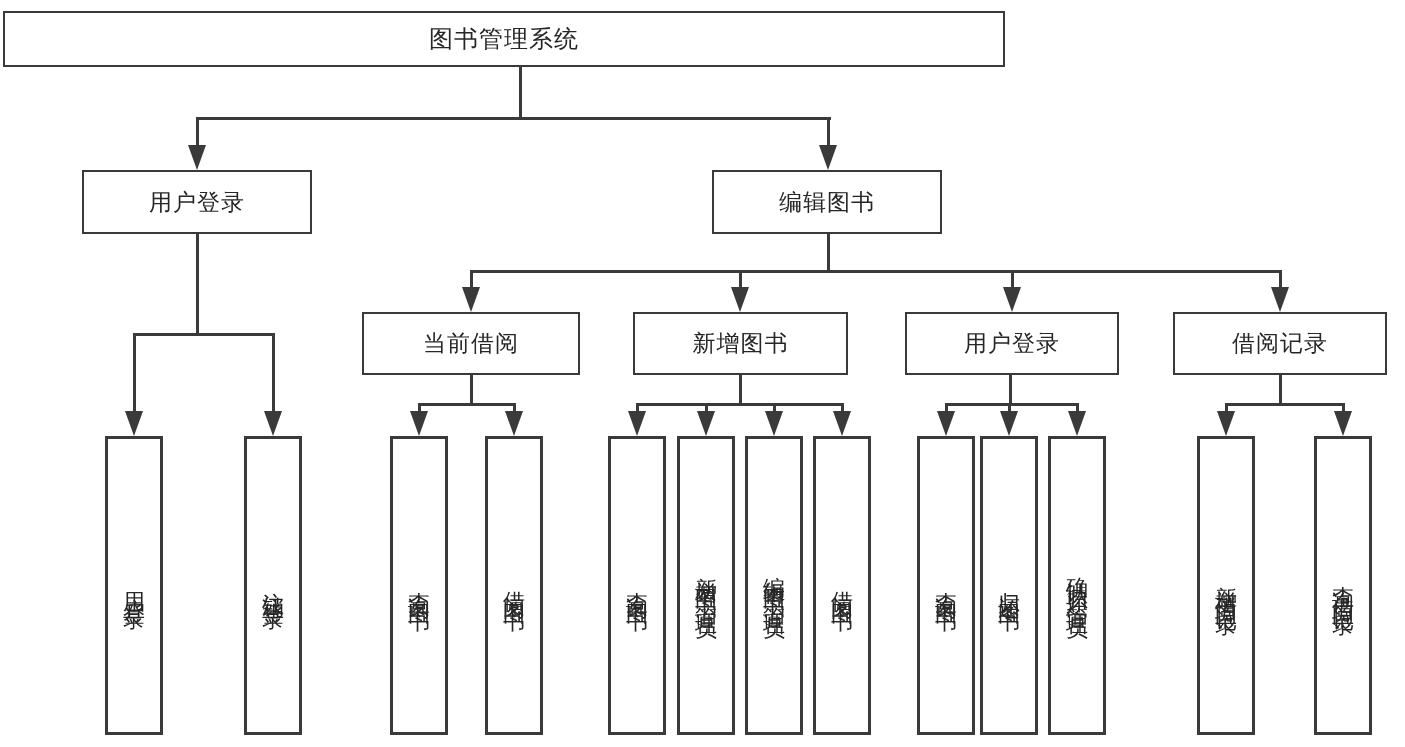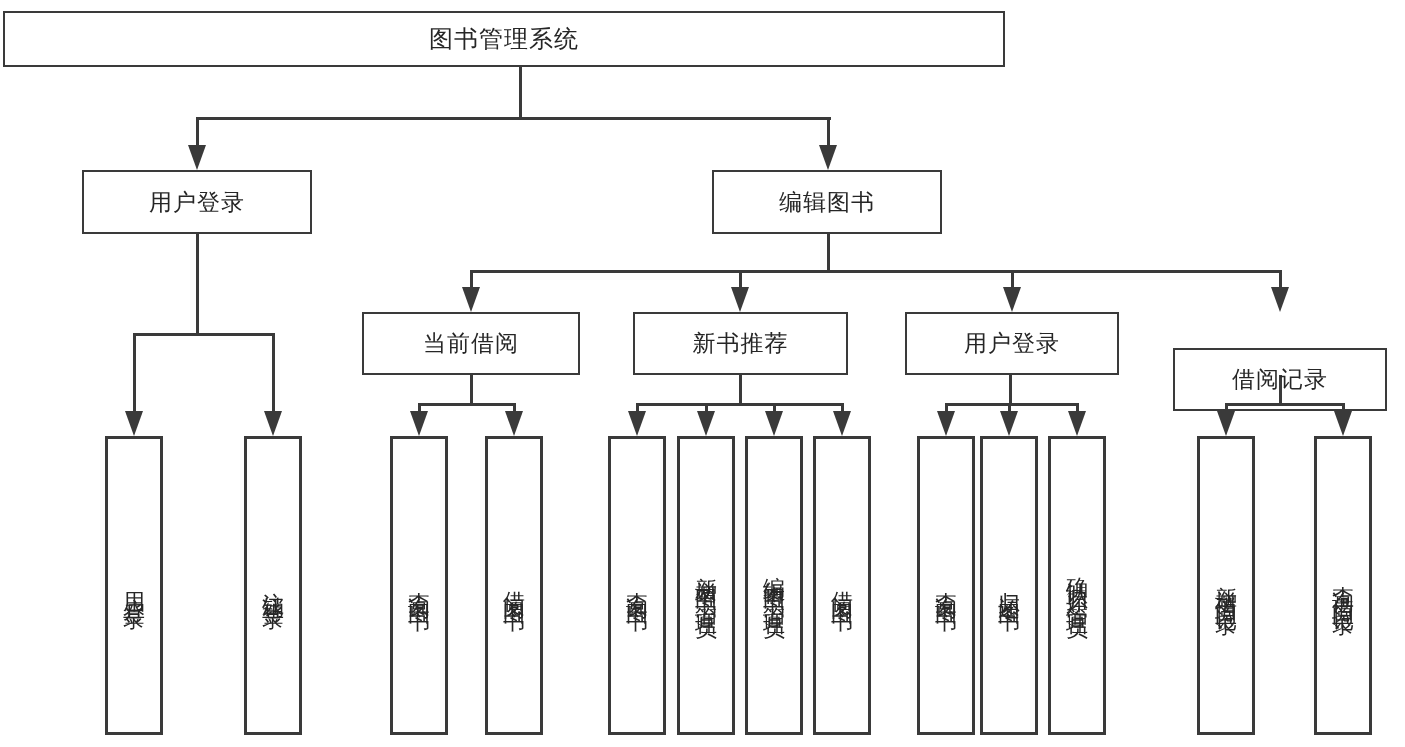--- a/index.html
+++ b/index.html
@@ -161,26 +161,26 @@
     <span>用户登录</span>
   </div>
   <div class="box" style="left:712px; top:170px; width:230px; height:64px;">
     <span>编辑图书</span>
   </div>
 
   <div class="box" style="left:362px; top:312px; width:218px; height:63px;">
     <span>当前借阅</span>
   </div>
   <div class="box" style="left:633px; top:312px; width:215px; height:63px;">
-    <span>新书推荐</span>
+    <span>新增图书</span>
   </div>
   <div class="box" style="left:905px; top:312px; width:214px; height:63px;">
     <span>用户登录</span>
   </div>
-  <div class="box" style="left:1173px; top:312px; width:214px; height:63px;margin-top:36px;">
+  <div class="box" style="left:1173px; top:312px; width:214px; height:63px;">
     <span>借阅记录</span>
   </div>
 
   <div class="vbox" style="left:105px;">
     <span>用户登录</span>
   </div>
   <div class="vbox" style="left:244px;">
     <span>注销登录</span>
   </div>
   <div class="vbox" style="left:390px;">

